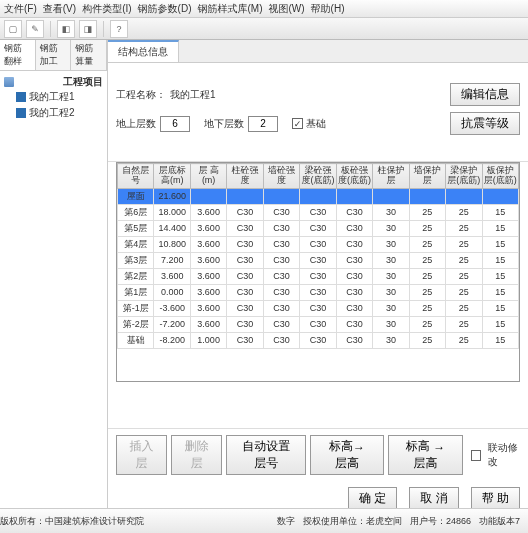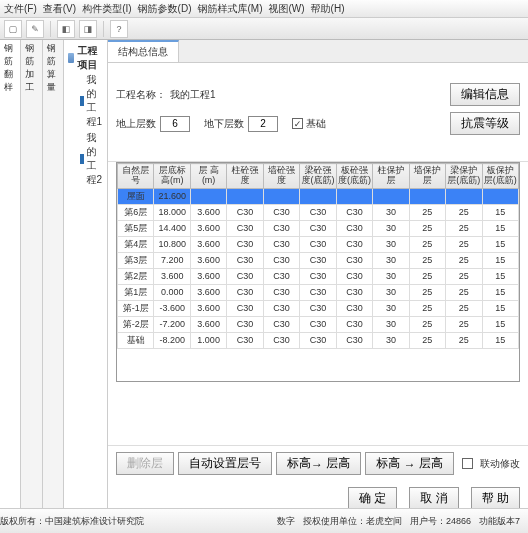--- a/index.html
+++ b/index.html
@@ -6,21 +6,21 @@
 body { background: #f0f0f0; width: 528px; height: 533px; overflow: hidden; font-size: 10px; color: #333; }
 
 .menubar { background: linear-gradient(#fdfdfd,#e8e8e8); height: 18px; display: flex; align-items: center; padding: 0 4px; gap: 6px; border-bottom: 1px solid #ccc; font-size: 10px; color: #333; }
 .menubar span { cursor: default; }
 
 .toolbar { background: linear-gradient(#f8f8f8,#e4e4e4); height: 22px; display: flex; align-items: center; padding: 0 4px; gap: 4px; border-bottom: 1px solid #bbb; }
 .tb-btn { width: 18px; height: 18px; border: 1px solid #ccc; background: #fff; display: inline-flex; align-items: center; justify-content: center; font-size: 9px; color: #666; }
 .tb-sep { width: 1px; height: 16px; background: #ccc; margin: 0 2px; }
 
 .main { display: flex; height: 476px; }
-.left-pane { width: 108px; background: #fff; border-right: 1px solid #ccc; display: flex; flex-direction: row; }
+.left-pane { width: 108px; background: #fff; border-right: 1px solid #ccc; display: flex; flex-direction: column; }
 .left-tabs { display: flex; background: #eee; border-bottom: 1px solid #ccc; font-size: 9px; }
 .left-tab { padding: 2px 4px; border-right: 1px solid #ccc; background: #f4f4f4; }
 .left-tab.active { background: #fff; }
 .tree { padding: 4px; font-size: 10px; }
 .tree-root { font-weight: bold; display: flex; align-items: center; gap: 3px; justify-content: space-between; }
 .tree-item { display: flex; align-items: center; gap: 3px; padding: 1px 0 1px 12px; }
 .ticon { width: 10px; height: 10px; display: inline-block; }
 .ticon.folder { background: linear-gradient(#8bb3e0,#5a8bc4); border-radius: 1px; }
 .ticon.item { background: #2a6db0; }
 
@@ -269,20 +269,21 @@
               <td>30</td>
               <td>25</td>
               <td>25</td>
               <td>15</td>
             </tr>
           </tbody>
       </table>
     </div>
 
     <div class="bottom-actions">
+      <button class="btn disabled">插入层</button>
       <button class="btn disabled">删除层</button>
       <button class="btn">自动设置层号</button>
       <button class="btn">标高→ 层高</button>
       <button class="btn">标高 → 层高</button>
       <span class="sp"></span>
       <span class="chk" style="background:#fff"></span>
       <span>联动修改</span>
     </div>
     <div class="bottom-ok">
       <button class="btn">确 定</button>

